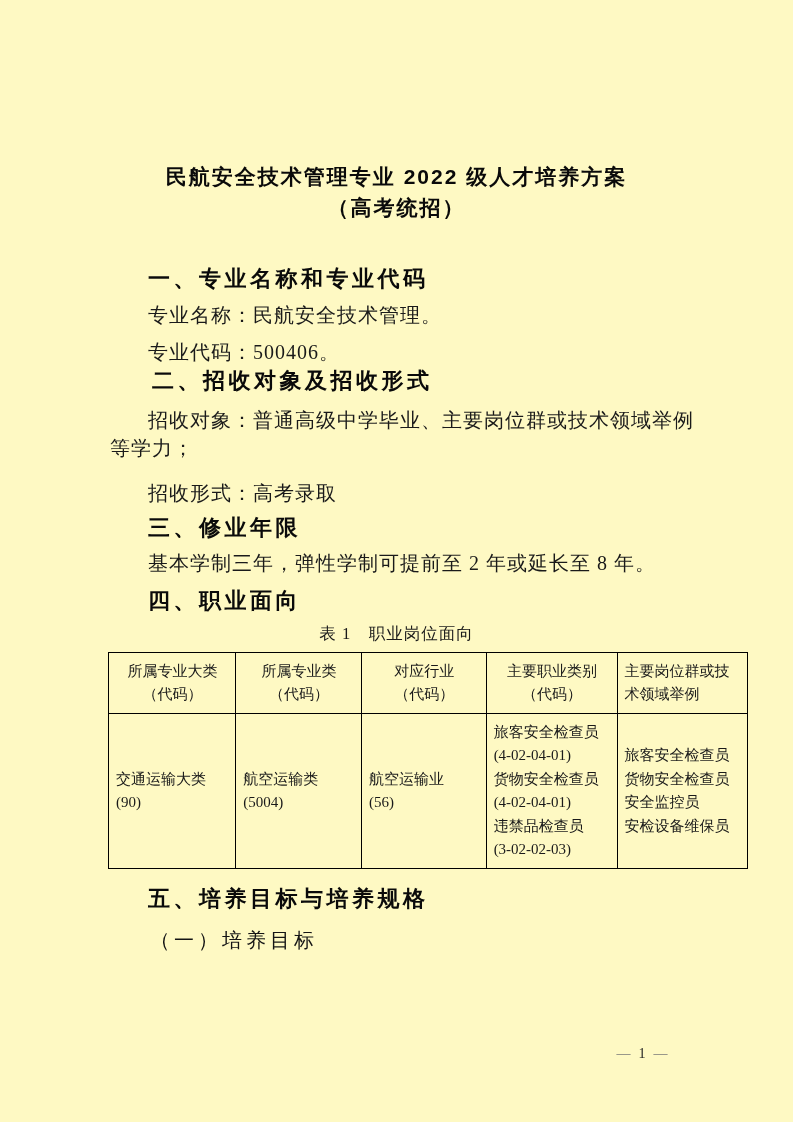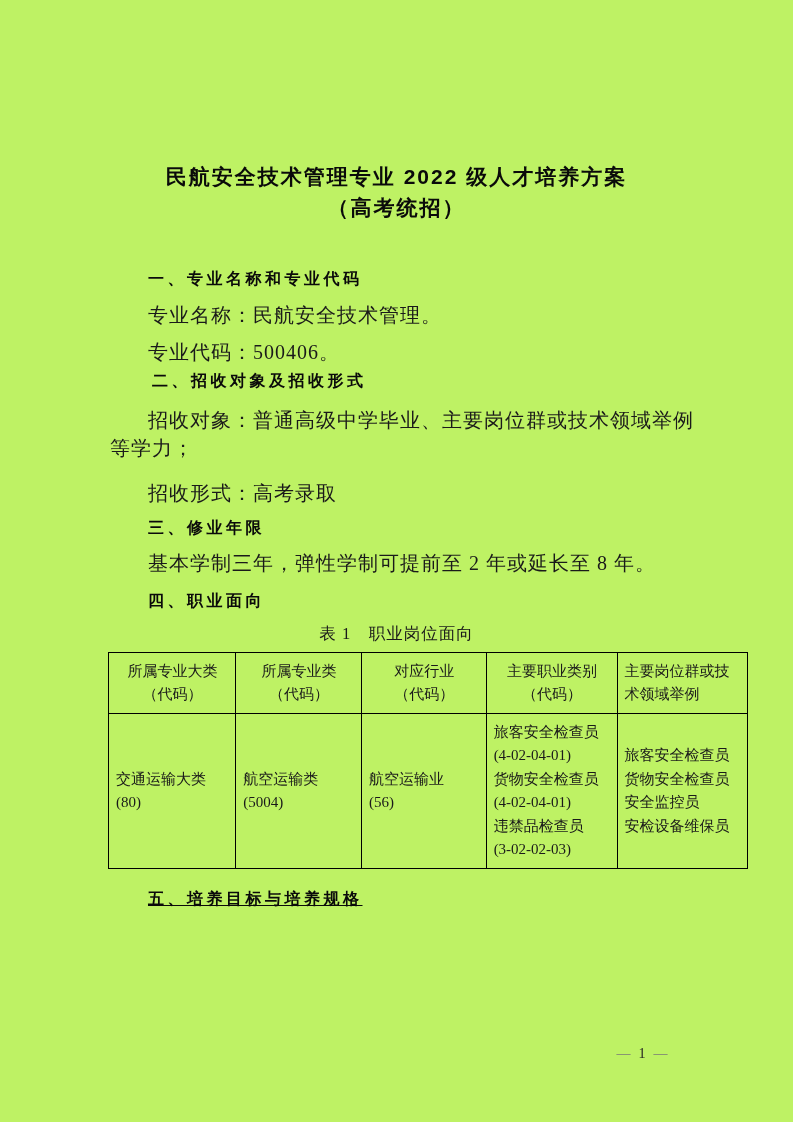--- a/index.html
+++ b/index.html
@@ -1,33 +1,33 @@
 <!DOCTYPE html>
 <html><head>
 <meta charset="utf-8">
 <style>
   html,body{margin:0;padding:0;background:#fff;}
   .page{
     position:relative;
     width:793px;height:1122px;
-    background:#bef264;
+    background:#fef9c3;
     font-family:"Liberation Serif", serif;
     color:#111111;
     overflow:hidden;
   }
   .abs{position:absolute;}
   .doc-title{
     left:0;width:793px;text-align:center;
     font-family:"Liberation Sans", sans-serif;
     font-weight:bold;font-size:21px;line-height:26px;
     letter-spacing:2px;color:#0a0a0a;
   }
   .heading{
     font-family:"Liberation Sans", sans-serif;
-    font-weight:bold;font-size:16px;line-height:24px;
+    font-weight:bold;font-size:22px;line-height:24px;
     letter-spacing:3.5px;color:#0a0a0a;white-space:nowrap;
   }
   .body-line{
     font-family:"Liberation Serif", serif;
     font-size:20px;line-height:24px;letter-spacing:1px;
     color:#1a1a1a;white-space:nowrap;
   }
   .sub-heading{
     font-family:"Liberation Serif", serif;
     font-size:20px;line-height:24px;letter-spacing:4px;
@@ -110,40 +110,41 @@
           <th>对应行业
 （代码）</th>
           <th>主要职业类别
 （代码）</th>
           <th class="left">主要岗位群或技术领域举例</th>
         </tr>
       </thead>
       <tbody>
         <tr>
           <td>交通运输大类
-(80)</td>
+(90)</td>
           <td>航空运输类
 (5004)</td>
           <td>航空运输业
 (56)</td>
           <td>旅客安全检查员
 (4-02-04-01)
 货物安全检查员
 (4-02-04-01)
 违禁品检查员
 (3-02-02-03)</td>
           <td>旅客安全检查员
 货物安全检查员
 安全监控员
 安检设备维保员</td>
         </tr>
       </tbody>
     </table>
   </div>
 
-  <div class="abs heading" style="top:887px;left:148px;text-decoration:underline;">五、培养目标与培养规格</div>
+  <div class="abs heading" style="top:887px;left:148px;">五、培养目标与培养规格</div>
 
+  <div class="abs sub-heading" style="top:928px;left:150px;">（一）培养目标</div>
 
   <div class="abs footer" style="top:1046px;left:595px;width:96px;">
     <span class="dash">—</span><span class="num">1</span><span class="dash">—</span>
   </div>
 
 </div>
 
 </body></html>

